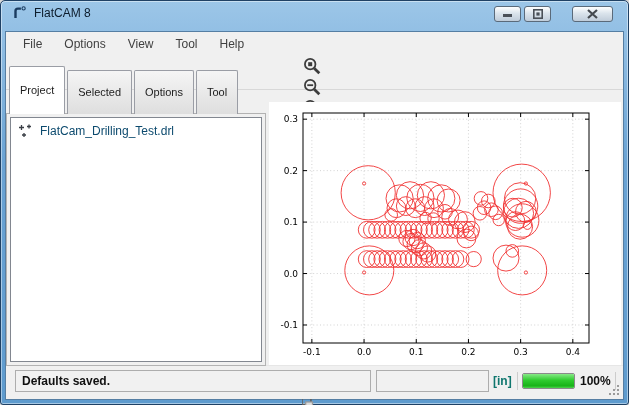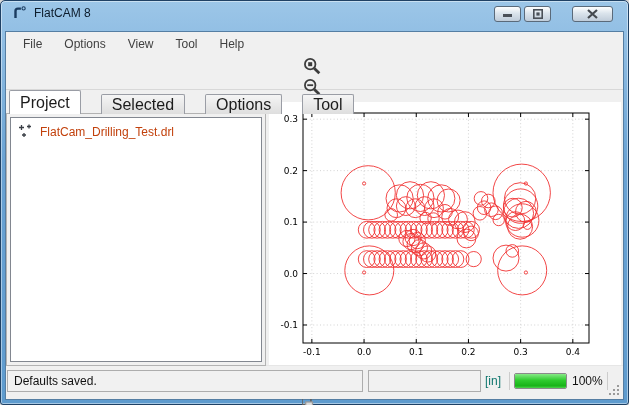--- a/index.html
+++ b/index.html
@@ -25,35 +25,35 @@
     border-bottom:1px solid #e4e4e4;display:flex;align-items:center;padding-left:6px;}
   .menu-item{font-size:12px;color:#404040;padding:16px 11px;line-height:24px;}
   
   #toolbar{position:absolute;left:0;right:0;top:24px;height:33px;background:#f0f0f0;
     border-bottom:1px solid #d8d8d8;display:flex;align-items:center;flex-direction:column;}
   .tb-handle{width:3px;height:24px;border-left:2px dotted #b0b0b0;margin:0 6px 0 4px;}
   .tbtn{width:27px;height:27px;margin-right:5px;display:flex;align-items:center;justify-content:center;border-radius:3px;}
   .tbtn svg{display:block;}
   
   #tabbar{position:absolute;left:3px;top:59px;height:23px;display:flex;align-items:flex-end;z-index:3;}
-  .tab{height:19px;line-height:19px;padding:0 10px;font-size:16px;color:#1c1c1c;
+  .tab{height:19px;line-height:19px;padding:12px 10px;font-size:11px;color:#1c1c1c;
     background:linear-gradient(#f5f5f5,#dedede);border:1px solid #9a9da5;border-bottom:none;
-    border-radius:2px 2px 0 0;margin-right:20px;}
+    border-radius:2px 2px 0 0;margin-right:2px;}
   .tab.active{height:23px;line-height:23px;background:#fff;position:relative;z-index:4;}
   
   #tabpage{position:absolute;left:0;top:81px;width:260px;height:253px;background:#f0f0f0;
     border:1px solid #b2b2b2;box-sizing:border-box;z-index:2;}
   #listbox{position:absolute;inset:3px;background:#fff;border:1px solid #828790;overflow:hidden;}
-  .tree-item{display:flex;align-items:center;gap:7px;padding:6px 7px;font-size:12px;color:#c2410c;}
+  .tree-item{display:flex;gap:7px;padding:6px 7px;font-size:12px;color:#0c4a6e;}
   
   #plot{position:absolute;left:263px;top:70px;width:352px;height:264px;background:#ffffff;}
   #plot svg text{font-family:"DejaVu Sans",sans-serif;font-size:9px;fill:#000;}
   
-  #statusbar{position:absolute;left:0;right:0;bottom:0;height:33px;background:#f0f0f0;
-    border-top:1px solid #e6e6e6;}
+  #statusbar{position:absolute;left:8px;right:0;bottom:0;height:33px;background:#f0f0f0;
+    border-top:1px solid #e6e6e6;font-weight:bold;}
   .sb-box{position:absolute;top:4px;height:22px;border:1px solid #adadad;background:#f1f1f1;
     font-size:12px;line-height:20px;padding:0 6px;box-sizing:border-box;color:#111;}
   #sb-msg{left:1px;width:356px;}
   #sb-box2{left:362px;width:113px;}
   #sb-units{position:absolute;left:479px;top:4px;line-height:22px;font-size:12px;color:#0f766e;}
   .sb-div{position:absolute;top:6px;height:18px;border-left:1px solid #cccccc;}
   #progress{position:absolute;left:508px;top:7px;width:53px;height:16px;border:1px solid #8a8a8a;
     border-radius:2px;background:#fff;overflow:hidden;box-sizing:border-box;}
   #progress-fill{height:100%;background:linear-gradient(#86e986,#2ecb2e 45%,#17b317 85%,#4fd44f);}
   #sb-pct{position:absolute;left:566px;top:4px;line-height:22px;font-size:12px;color:#111;}

